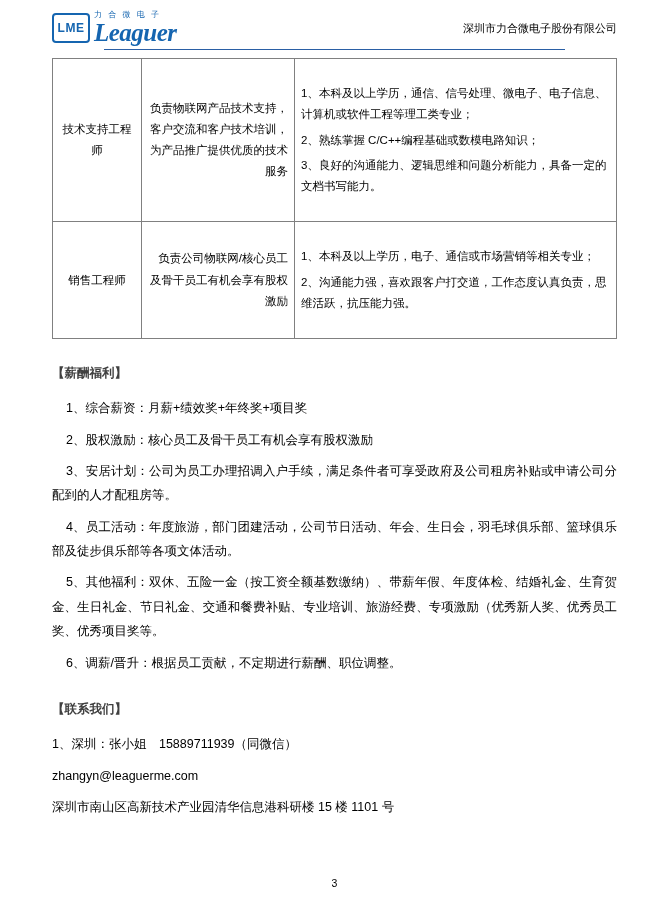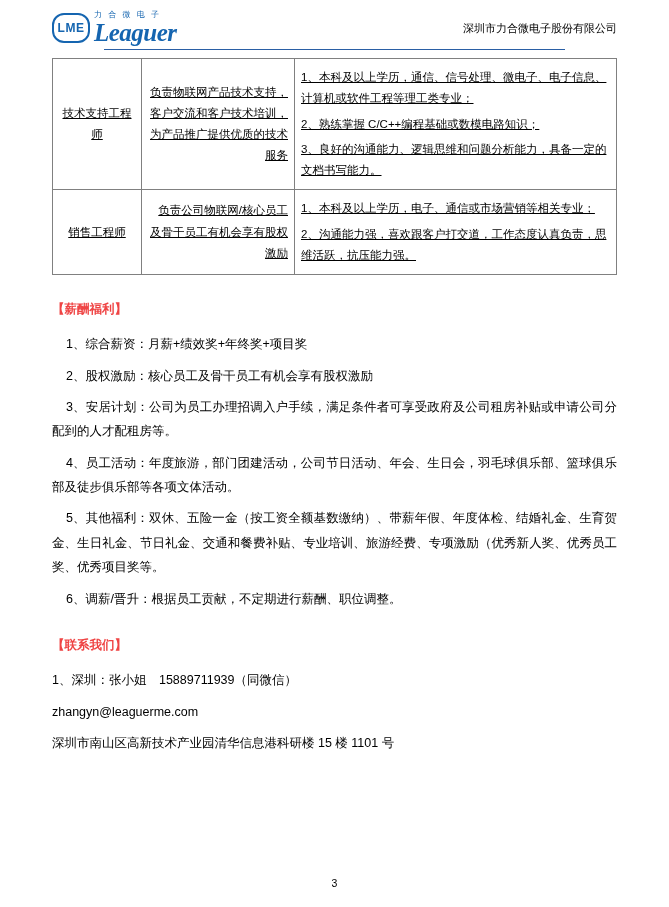--- a/index.html
+++ b/index.html
@@ -34,21 +34,21 @@
   }
   .logo-wrap {
     display: flex;
     align-items: center;
     gap: 4px;
   }
   .logo-badge {
     width: 34px;
     height: 26px;
     border: 2px solid #1565b0;
-    border-radius: 12px;
+    border-radius: 4px;
     display: flex;
     align-items: center;
     justify-content: center;
     background: #ffffff;
   }
   .logo-badge span {
     font-size: 12px;
     font-weight: bold;
     color: #1565b0;
     letter-spacing: 0.5px;
@@ -91,22 +91,21 @@
     width: 100%;
     border-collapse: collapse;
     margin-top: 8px;
     table-layout: fixed;
   }
   table.jobs td {
     border: 1px solid #808080;
     vertical-align: middle;
     font-size: 11.5px;
     line-height: 1.85;
-    padding: 8px 6px;
-    text-decoration: underline;
+    padding: 24px 6px;
   }
   td.col-title {
     width: 76px;
     text-align: center;
   }
   td.col-duty {
     width: 140px;
     text-align: right;
   }
   td.col-req {
@@ -116,21 +115,21 @@
   }
   td.col-req p {
     margin: 0 0 4px 0;
   }
   td.col-req p:last-child {
     margin-bottom: 0;
   }
 
   
   .section-heading {
-    color: #ef4444;
+    color: #404040;
     font-size: 12.5px;
     font-weight: bold;
     margin: 26px 0 14px 0;
   }
   .body-list {
     margin: 0;
   }
   .body-item {
     font-size: 12.5px;
     line-height: 1.95;

